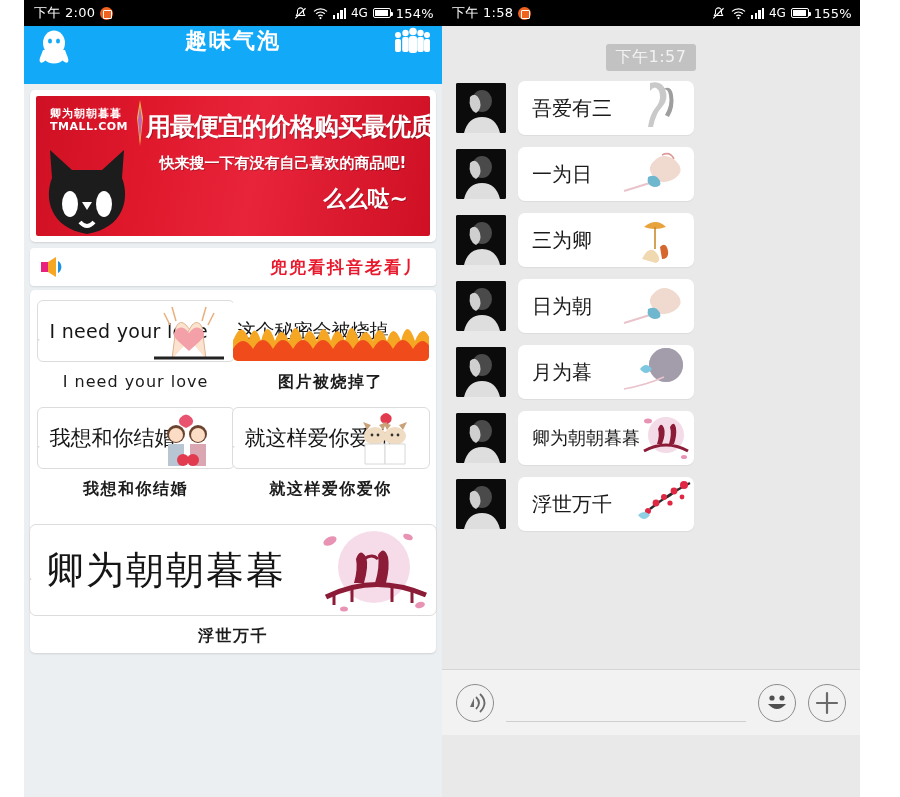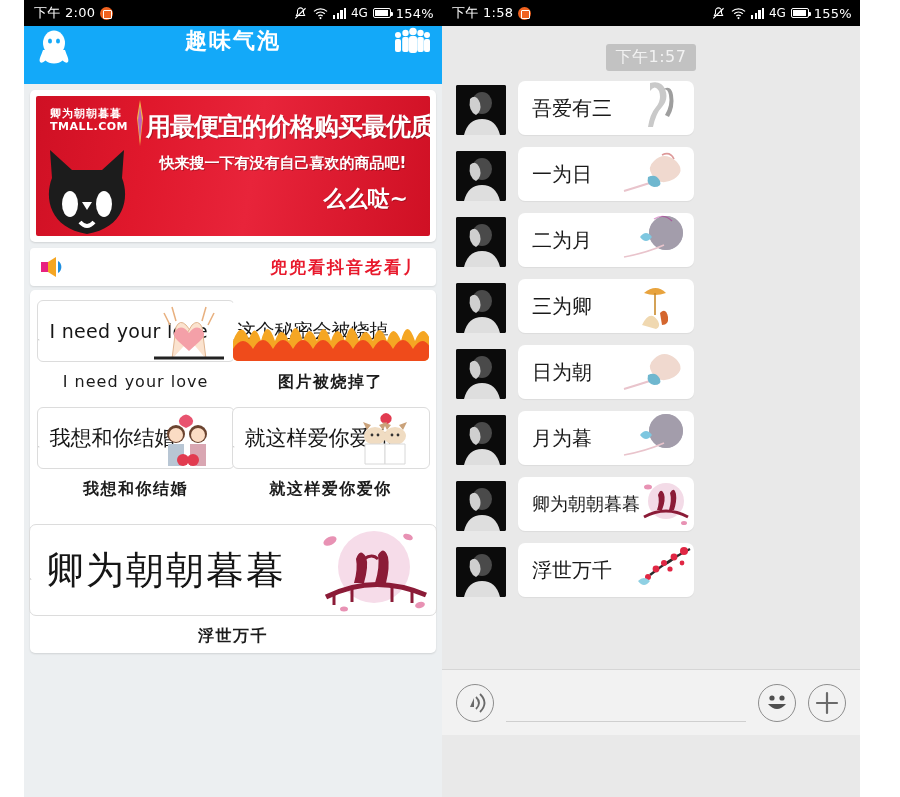--- a/index.html
+++ b/index.html
@@ -173,21 +173,21 @@
 
   .chat-body {
     height: calc(797px - 26px - 62px - 66px);
     background: #e9e9e9; padding: 10px 0 0 0; overflow: hidden; position: relative;
   }
   .time-pill {
     margin: 8px auto 10px; width: fit-content;
     background: #c2c2c2; color: #f2f2f2;
     font-size: 16px; padding: 3px 10px; border-radius: 3px; letter-spacing: .5px;
   }
-  .msg { display: flex; align-items: flex-end; margin: 0 0 12px 14px; }
+  .msg { display: flex; align-items: center; margin: 0 0 12px 14px; }
   .avatar {
     width: 50px; height: 50px; flex: 0 0 auto; border-radius: 2px;
     background: #111; position: relative; overflow: hidden;
   }
   .msg-bubble {
     position: relative; margin-left: 12px; background: #fff;
     border-radius: 7px; min-height: 52px; display: flex; align-items: center;
     padding-left: 14px; overflow: hidden;
     box-shadow: 0 1px 1px rgba(0,0,0,.06);
   }
@@ -511,42 +511,20 @@
             <svg width="90" height="54" viewBox="0 0 90 54">
                 <path d="M20 44 q20-6 44-14" stroke="#e9c4cc" stroke-width="2" fill="none"></path>
                 <path d="M50 14 q10-10 22 0 q10 10-2 18 q-14 8-22-4 q-5-8 2-14z" fill="#f0d9cf"></path>
                 <path d="M44 30 q8-4 12 4 q2 6-6 6 q-8-2-6-10z" fill="#6fb7cf"></path>
                 <path d="M58 8 q8-4 12 4" stroke="#d99" stroke-width="1.6" fill="none"></path>
               </svg>
           </span>
         </span>
       </div>
 
-      <div class="msg">
-        <span class="avatar">
-          <svg width="50" height="50" viewBox="0 0 50 50">
-              <rect width="50" height="50" fill="#0b0b0b"></rect>
-              <ellipse cx="26" cy="18" rx="10" ry="11" fill="#4a4a4a"></ellipse>
-              <path d="M8 50 q4-16 18-16 q14 0 18 16z" fill="#dedede"></path>
-              <path d="M14 14 q6-6 10 4 q2 8-4 12 q-8-4-6-16z" fill="#cfcfcf"></path>
-            </svg>
-        </span>
-        <span class="msg-bubble" style="width:176px;height:54px;">
-          <span class="msg-text">二为月</span>
-          <span class="msg-art">
-            <svg width="90" height="54" viewBox="0 0 90 54">
-                <circle cx="62" cy="20" r="17" fill="#8e8c9a"></circle>
-                <circle cx="62" cy="20" r="17" fill="#b0a8b8" opacity=".6"></circle>
-                <path d="M36 24 q6-8 12 0 q-6 8-12 0z" fill="#7ec7e0"></path>
-                <path d="M20 44 q22-4 40-12" stroke="#e9c4cc" stroke-width="1.6" fill="none"></path>
-                <path d="M50 6 q10-6 18 2" stroke="#a08" stroke-width="1.2" fill="none" opacity=".4"></path>
-              </svg>
-          </span>
-        </span>
-      </div>
 
       <div class="msg">
         <span class="avatar">
           <svg width="50" height="50" viewBox="0 0 50 50">
               <rect width="50" height="50" fill="#0b0b0b"></rect>
               <ellipse cx="26" cy="18" rx="10" ry="11" fill="#4a4a4a"></ellipse>
               <path d="M8 50 q4-16 18-16 q14 0 18 16z" fill="#dedede"></path>
               <path d="M14 14 q6-6 10 4 q2 8-4 12 q-8-4-6-16z" fill="#cfcfcf"></path>
             </svg>
         </span>

